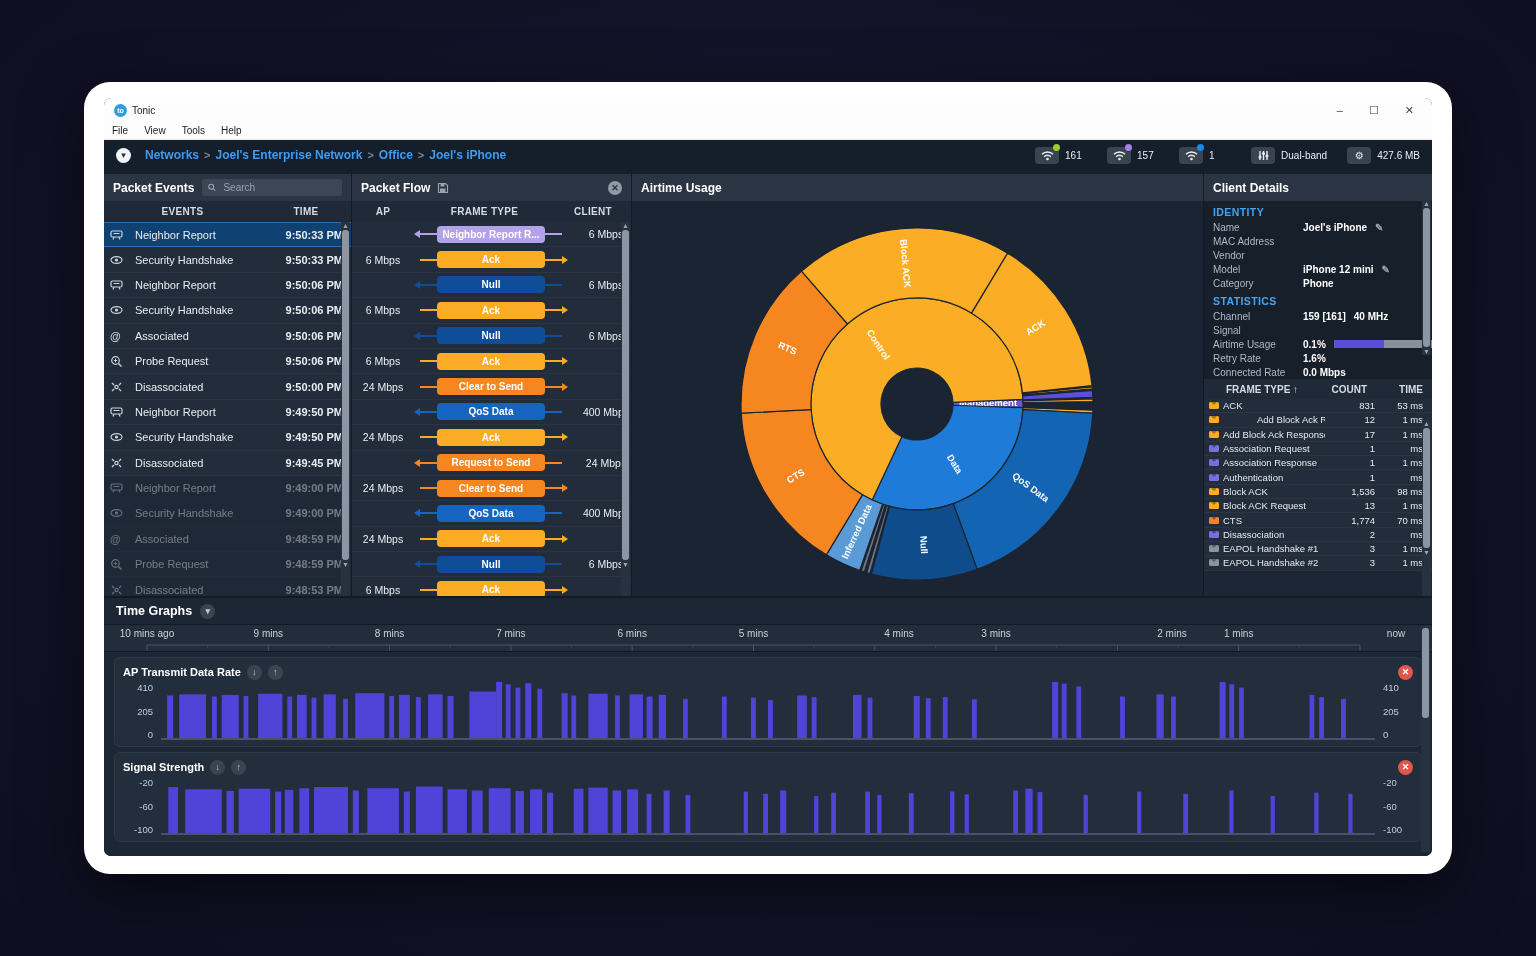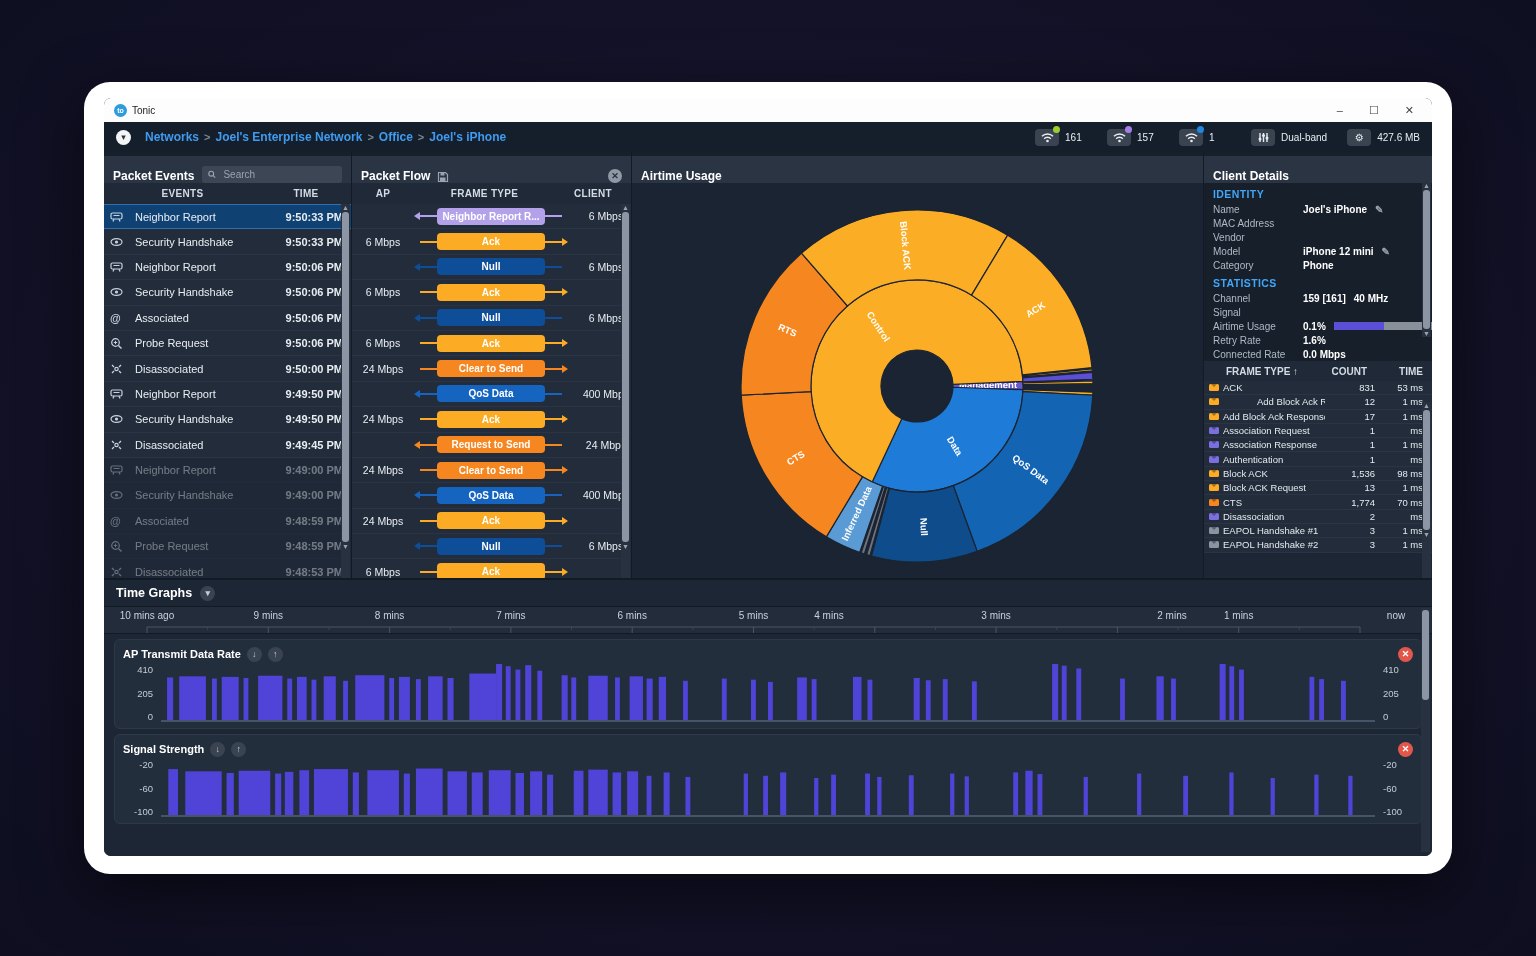--- a/index.html
+++ b/index.html
@@ -27,21 +27,21 @@
   .bc-sep{color:#7d8794;font-size:11px;font-weight:bold;}
   .badges{margin-left:auto;display:flex;align-items:center;gap:20px;}
   .badge{position:relative;display:flex;align-items:center;gap:6px;}
   .badge-box{width:24px;height:17px;background:#3a4450;border-radius:4px;display:flex;align-items:center;justify-content:center;}
   .badge-dot{position:absolute;left:18px;top:-3px;width:7px;height:7px;border-radius:50%;}
   .badge-count{color:#e8edf2;font-size:10px;min-width:22px;}
   .badge-label{color:#e8edf2;font-size:10px;}
   
   .main{flex:none;height:426px;display:flex;background:#171f2b;}
   .panel{position:relative;display:flex;flex-direction:column;border-right:1px solid #121a24;overflow:hidden;}
-  .panel-header{height:27px;background:#2a3442;display:flex;align-items:flex-end;padding:0 9px;flex:none;
+  .panel-header{height:27px;background:#2a3442;display:flex;align-items:center;padding:0 9px;flex:none;
     color:#fff;font-weight:bold;font-size:12px;margin-top:4px;}
   .col-header{background:#1f2937;color:#d4dbe4;font-weight:bold;font-size:10px;flex:none;
     display:grid;align-items:center;height:21px;letter-spacing:.3px;}
   .rows{flex:1;overflow:hidden;background:#1d2634;}
   
   .ev-row{height:25.4px;display:flex;align-items:center;padding:0 8px 0 6px;border-bottom:1px solid #2a3442;
     color:#e8edf2;font-size:11px;background:#222c3a;}
   .ev-row.selected{background:#0f4173;border-top:1px solid #2f6fb2;border-bottom:1px solid #2f6fb2;}
   .ev-row.faded{opacity:.42;}
   .ev-icon{width:17px;margin-right:8px;color:#c9d2dc;display:flex;align-items:center;}
@@ -117,20 +117,26 @@
   <div class="titlebar">
     <div class="app-logo">to</div>
     <div class="app-title">Tonic</div>
     <div class="win-controls">
       <span>–</span>
       <span>☐</span>
       <span>✕</span>
     </div>
   </div>
 
+  <div class="menubar" id="menubar">
+      <span>File</span>
+      <span>View</span>
+      <span>Tools</span>
+      <span>Help</span>
+    </div>
 
   <div class="breadcrumb-bar">
     <div class="bc-chevron">▾</div>
     <div id="bc-links" style="display:flex;align-items:center;">
         <span class="bc-link">Networks</span>
         <span class="bc-sep">&gt;</span>
         <span class="bc-link">Joel's Enterprise Network</span>
         <span class="bc-sep">&gt;</span>
         <span class="bc-link">Office</span>
         <span class="bc-sep">&gt;</span>
@@ -758,21 +764,21 @@
       <span>Time Graphs</span>
       <div class="circle-btn">▾</div>
     </div>
     <div class="timeline" id="timeline">
         <span class="tl-label" style="left: 43px;">10 mins ago</span>
         <span class="tl-label" style="left: 164.3px;">9 mins</span>
         <span class="tl-label" style="left: 285.6px;">8 mins</span>
         <span class="tl-label" style="left: 406.9px;">7 mins</span>
         <span class="tl-label" style="left: 528.2px;">6 mins</span>
         <span class="tl-label" style="left: 649.5px;">5 mins</span>
-        <span class="tl-label" style="left: 725px;">4 mins</span>
+        <span class="tl-label" style="left: 795px;">4 mins</span>
         <span class="tl-label" style="left: 892.1px;">3 mins</span>
         <span class="tl-label" style="left: 1068px;">2 mins</span>
         <span class="tl-label" style="left: 1134.7px;">1 mins</span>
         <span class="tl-label" style="left: 1256px; margin-left: 36px;">now</span>
         <svg class="tl-ruler" width="1328" height="8">
           <line x1="43" y1="1" x2="1256" y2="1" stroke="#4a5564" stroke-width="1"></line>
           <line x1="43" y1="1" x2="43" y2="7" stroke="#4a5564" stroke-width="1"></line>
           <line x1="103.65" y1="1" x2="103.65" y2="4" stroke="#3a4554" stroke-width="1"></line>
           <line x1="164.3" y1="1" x2="164.3" y2="7" stroke="#4a5564" stroke-width="1"></line>
           <line x1="224.95000000000002" y1="1" x2="224.95000000000002" y2="4" stroke="#3a4554" stroke-width="1"></line>

